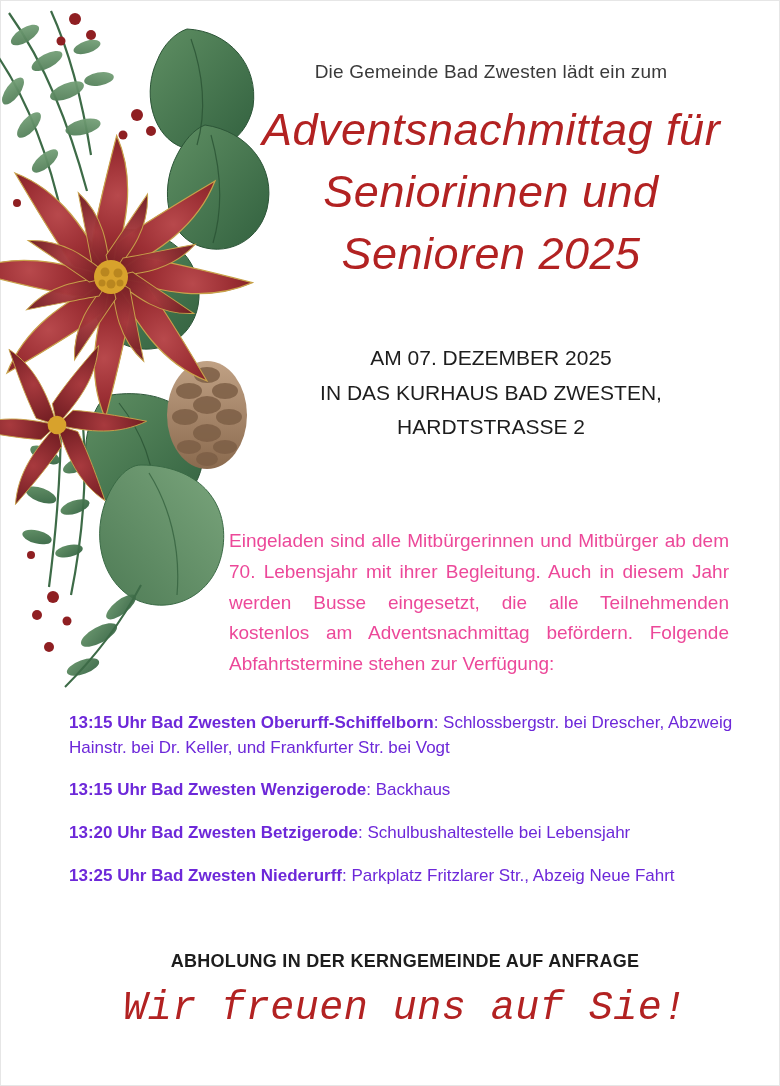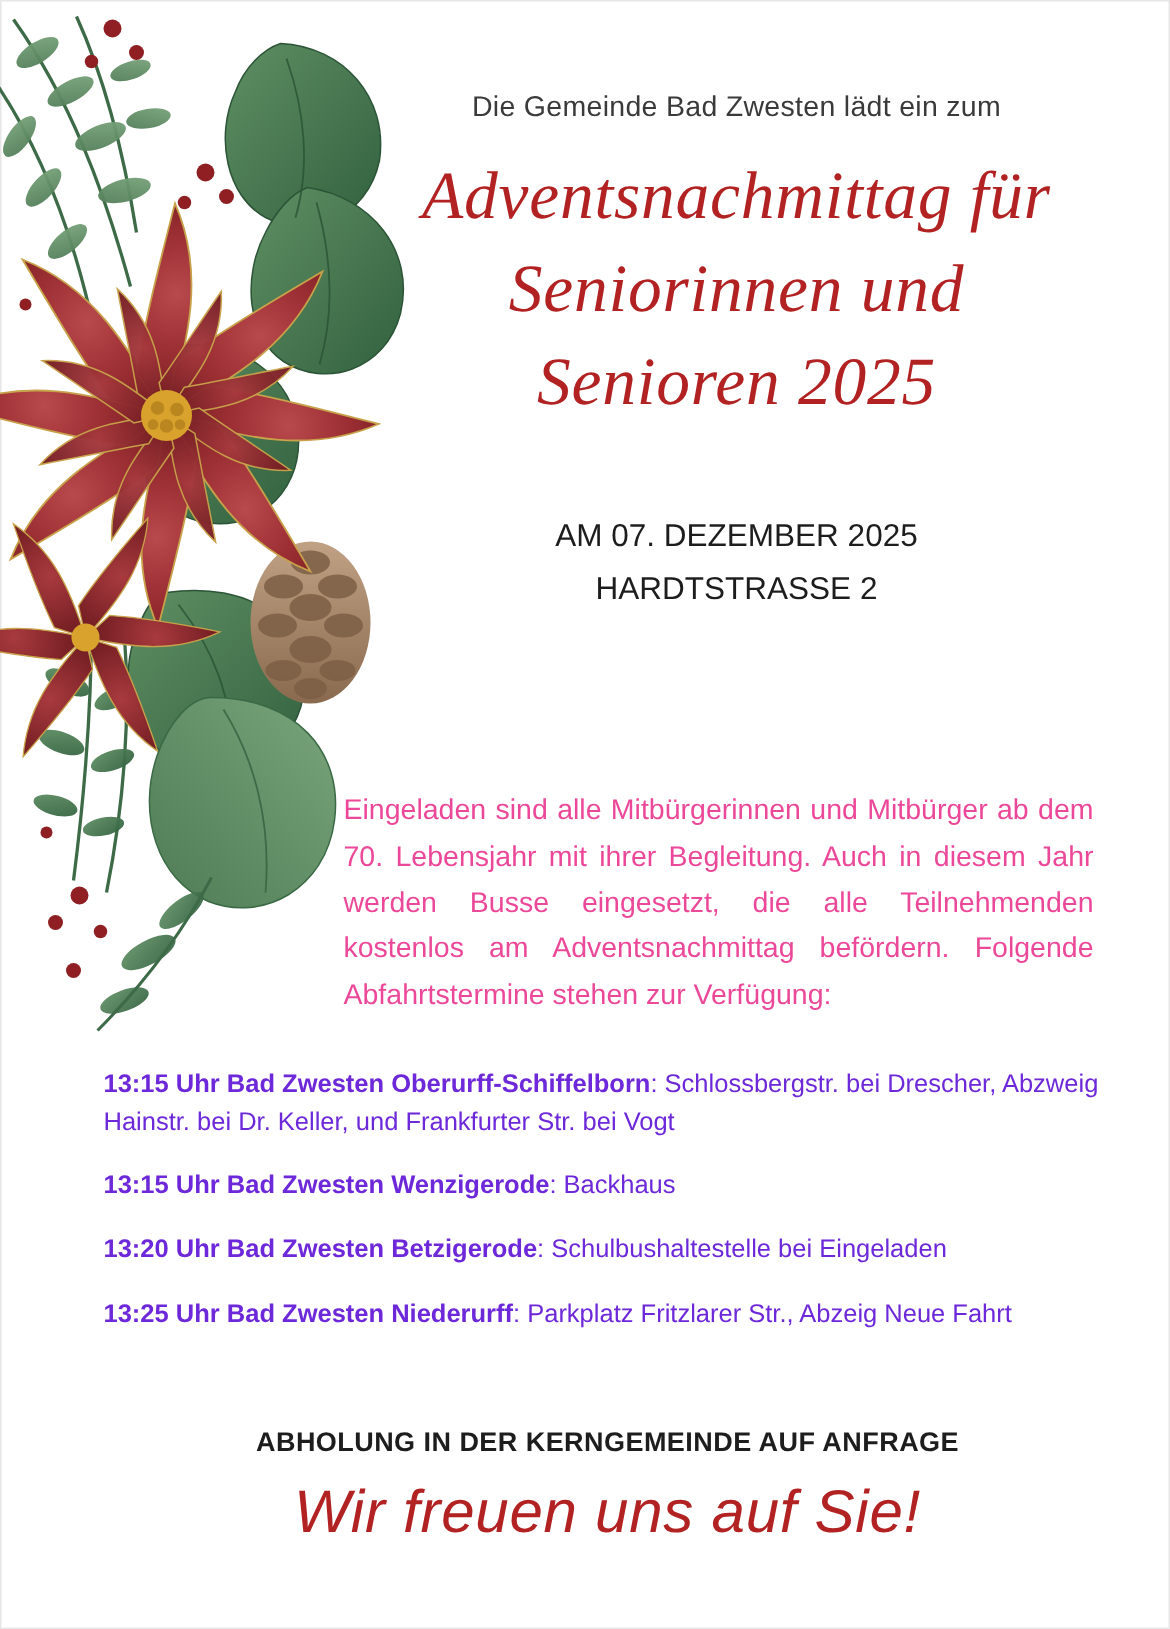--- a/index.html
+++ b/index.html
@@ -53,21 +53,21 @@
     letter-spacing: 0.2px;
   }
 
   .headline {
     position: absolute;
     left: 215px;
     top: 98px;
     width: 550px;
     text-align: center;
     color: #b22222;
-    font-family: Liberation Serif, serif;
+    font-family: Liberation Sans, sans-serif;
     font-style: italic;
     font-size: 45px;
     line-height: 1.38;
     letter-spacing: 0.5px;
   }
   .headline .l2 { display: block; }
   .headline .l3 { display: block; }
 
   .when-block {
     position: absolute;
@@ -119,21 +119,21 @@
     color: #1d1d1d;
   }
 
   .closing {
     position: absolute;
     left: 68px;
     top: 985px;
     width: 672px;
     text-align: center;
     color: #b22222;
-    font-family: Liberation Sans, sans-serif;
+    font-family: Liberation Mono, monospace;
     font-style: italic;
     font-size: 40px;
     letter-spacing: 0.5px;
   }
 </style>
 </head>
 <body>
 
 <div class="page">
 
@@ -301,34 +301,35 @@
     <div class="invite-line">Die Gemeinde Bad Zwesten lädt ein zum</div>
 
     <div class="headline">
       <span class="l1">Adventsnachmittag für</span>
       <span class="l2">Seniorinnen und</span>
       <span class="l3">Senioren 2025</span>
     </div>
 
     <div class="when-block">
       <span>AM 07. DEZEMBER 2025</span>
+      <span>IN DAS KURHAUS BAD ZWESTEN,</span>
       <span>HARDTSTRASSE 2</span>
     </div>
 
     <div class="body-par">Eingeladen sind alle Mitbürgerinnen und Mitbürger ab dem 70. Lebensjahr mit ihrer Begleitung. Auch in diesem Jahr werden Busse eingesetzt, die alle Teilnehmenden kostenlos am Adventsnachmittag befördern. Folgende Abfahrtstermine stehen zur Verfügung:</div>
 
     <div class="departures">
       <div class="dep">
         <b>13:15 Uhr Bad Zwesten Oberurff-Schiffelborn</b><span>: Schlossbergstr. bei Drescher, Abzweig Hainstr. bei Dr. Keller, und Frankfurter Str. bei Vogt</span>
       </div>
       <div class="dep">
         <b>13:15 Uhr Bad Zwesten Wenzigerode</b><span>: Backhaus</span>
       </div>
       <div class="dep">
-        <b>13:20 Uhr Bad Zwesten Betzigerode</b><span>: Schulbushaltestelle bei Eingeladen</span>
+        <b>13:20 Uhr Bad Zwesten Betzigerode</b><span>: Schulbushaltestelle bei Lebensjahr</span>
       </div>
       <div class="dep">
         <b>13:25 Uhr Bad Zwesten Niederurff</b><span>: Parkplatz Fritzlarer Str., Abzeig Neue Fahrt</span>
       </div>
     </div>
 
     <div class="pickup-note">ABHOLUNG IN DER KERNGEMEINDE AUF ANFRAGE</div>
 
     <div class="closing">Wir freuen uns auf Sie!</div>
 

